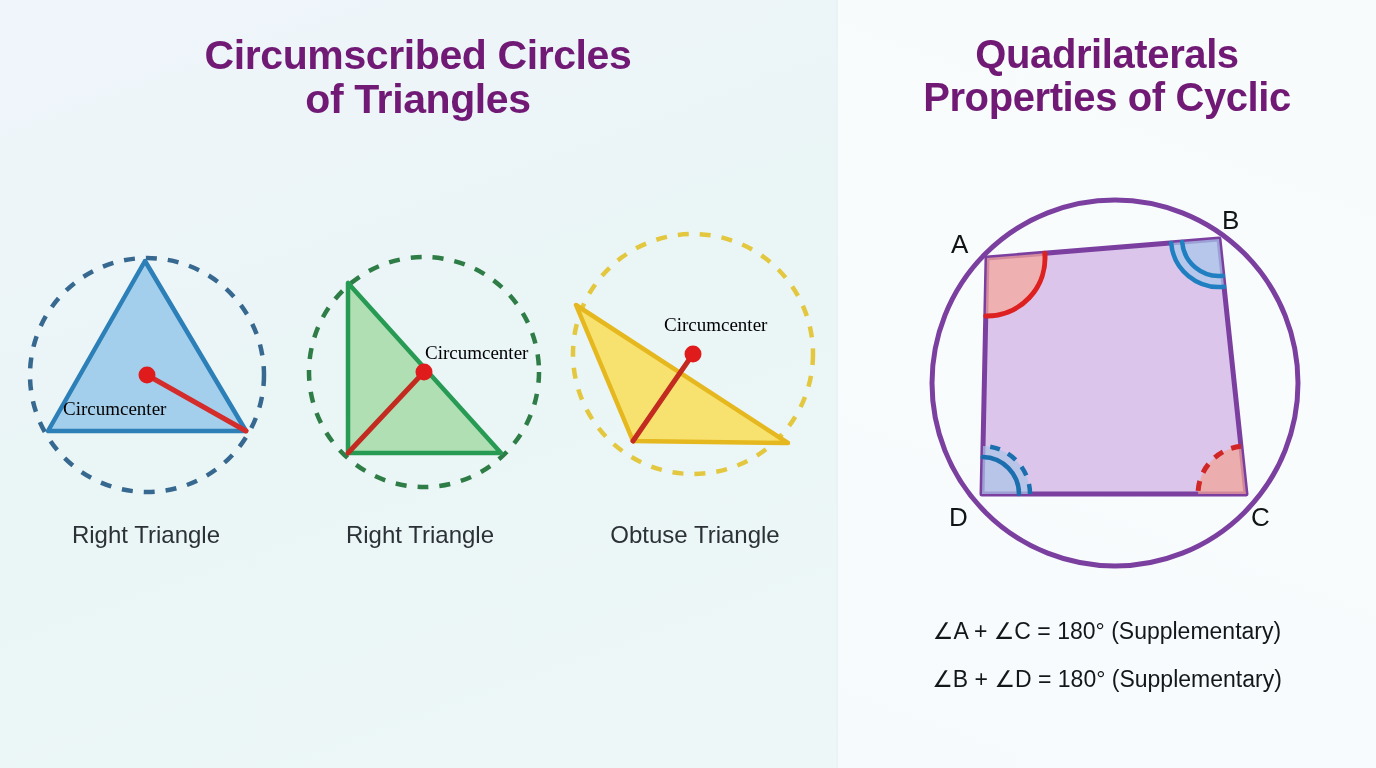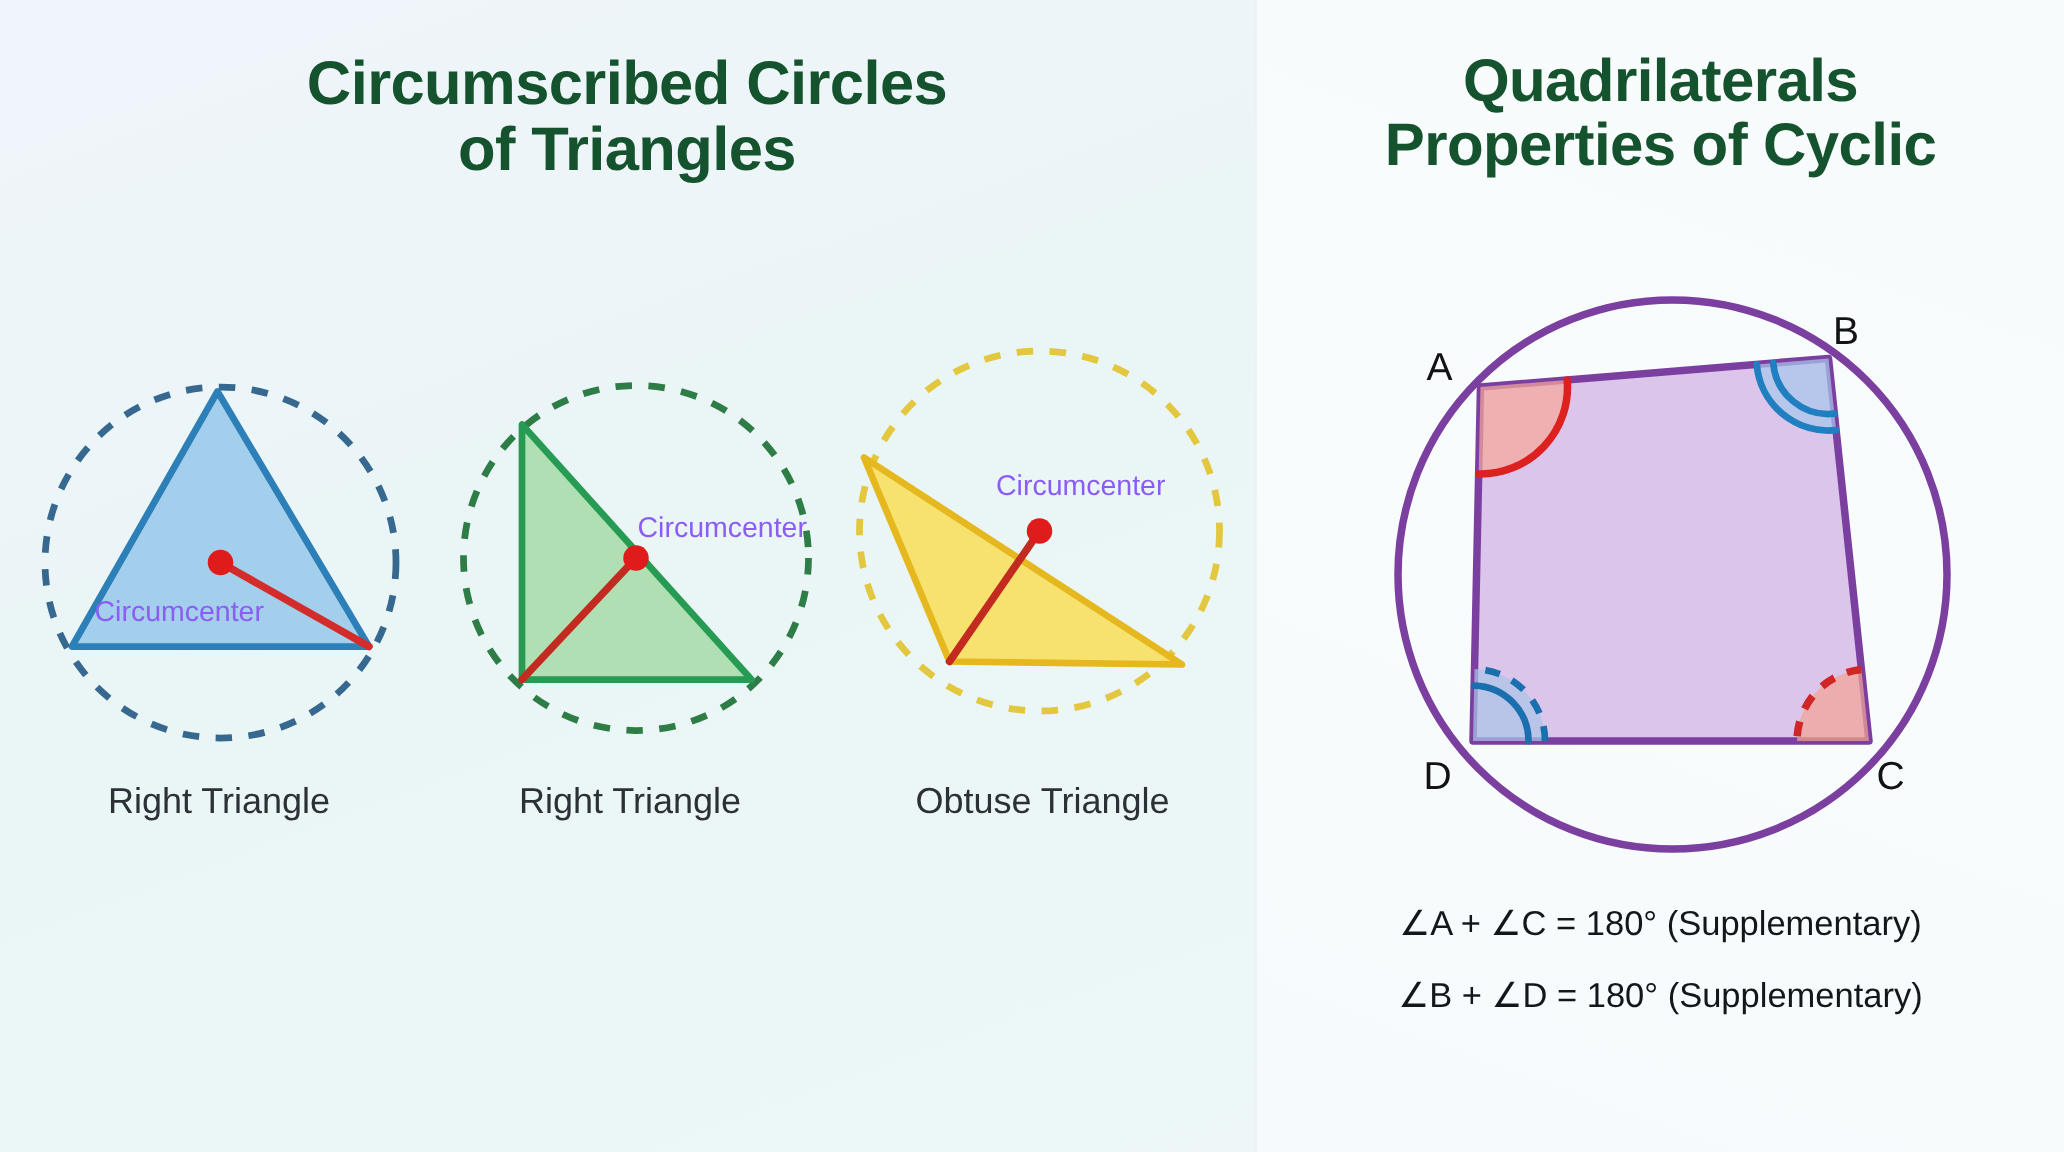--- a/index.html
+++ b/index.html
@@ -47,21 +47,21 @@
     left: 0;
     top: 0;
     width: 1376px;
     height: 768px;
     pointer-events: none;
   }
   .title {
     position: absolute;
     text-align: center;
     font-weight: bold;
-    color: #14532d;
+    color: #701a75;
     line-height: 1.08;
     letter-spacing: -0.4px;
   }
   #left-title {
     left: 60px;
     top: 33px;
     width: 716px;
     font-size: 41px;
   }
   #right-title {
@@ -78,22 +78,23 @@
     text-align: center;
     width: 280px;
   }
   #caption-acute { left: 6px; }
   #caption-right { left: 280px; text-align: center; }
   #caption-obtuse { left: 555px; }
 
   .cc-label {
     position: absolute;
     font-size: 19px;
-    color: #8b5cf6;
+    color: #000000;
     white-space: nowrap;
+    font-family: Liberation Serif, serif;
   }
   #cc-label-acute { left: 63px; top: 398px; }
   #cc-label-right { left: 425px; top: 342px; }
   #cc-label-obtuse { left: 664px; top: 314px; }
 
   .vtx-label {
     position: absolute;
     font-size: 26px;
     color: #111315;
     white-space: nowrap;
@@ -104,20 +105,21 @@
   #vlabel-D { left: 949px; top: 502px; }
 
   .eq-line {
     position: absolute;
     left: 862px;
     width: 490px;
     text-align: center;
     font-size: 23px;
     color: #14171a;
     white-space: nowrap;
+    margin-top: 16px;
   }
   #eq-1 { top: 602px; }
   #eq-2 { top: 650px; }
 </style>
 </head>
 <body>
 
 <div id="stage">
 
   <div class="panel" id="left-panel"></div>

